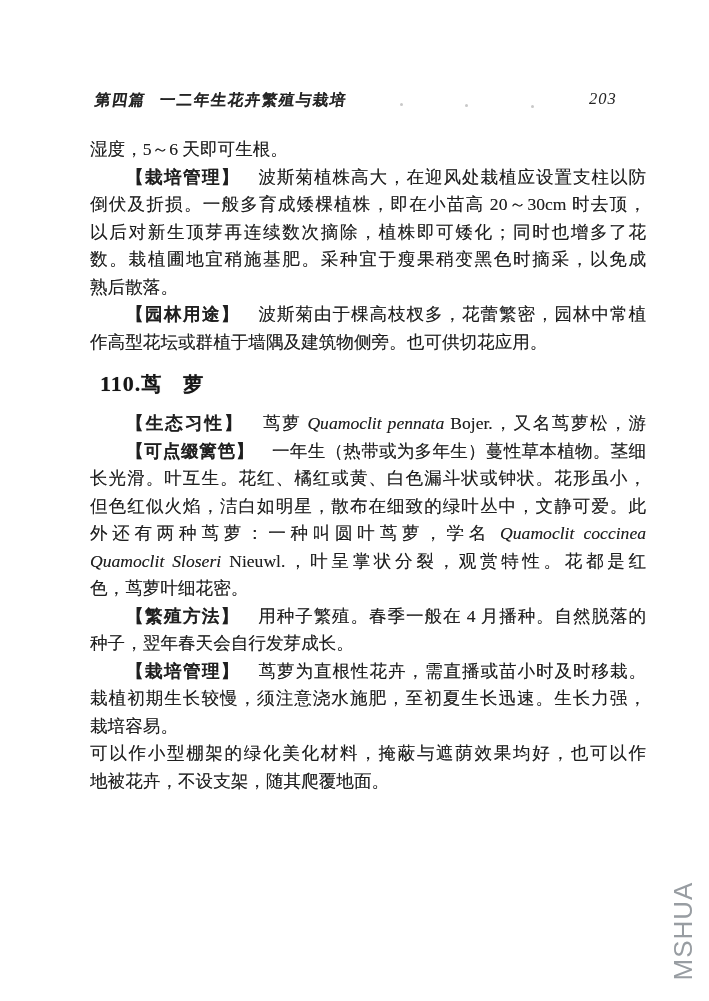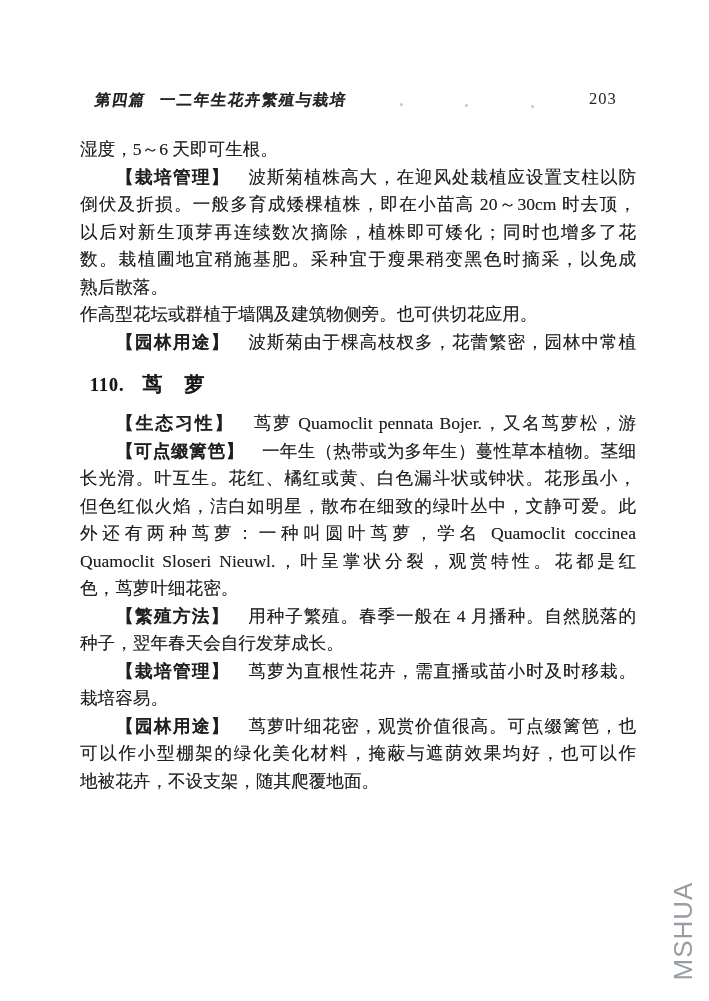--- a/index.html
+++ b/index.html
@@ -25,49 +25,50 @@
     color: #242424;
     text-shadow: 0 0 0.6px rgba(0,0,0,0.5);
     white-space: nowrap;
   }
   .running-header .chapter { margin-right: 14px; }
   .folio {
     position: absolute;
     left: 589px;
     top: 89px;
     font-size: 16.5px;
+    font-style: italic;
     letter-spacing: 1px;
     color: #242424;
   }
   
   .body-text {
     position: absolute;
-    left: 80px;
+    left: 90px;
     top: 136px;
     width: 556px;
     font-size: 17.6px;
     line-height: 27.5px;
     text-shadow: 0 0 0.6px rgba(0,0,0,0.45);
   }
   .para { margin: 0; }
   .line { text-align: left; }
   .line.fill { text-align: justify; text-align-last: justify; }
   .line.indent { padding-left: 36px; }
   .lbl { font-weight: bold; letter-spacing: 0.5px; }
-  .ital { }
+  .ital { font-style: italic; }
   
   .heading {
     margin: 13px 0 10px 10px;
     line-height: 30px;
     font-weight: bold;
     color: #161616;
     text-shadow: 0 0 0.7px rgba(0,0,0,0.6);
   }
-  .hnum { font-size: 18px; letter-spacing: 1px; margin-top: 25px; }
-  .htitle { font-size: 20px; margin-left: 18px; letter-spacing: 1px; }
+  .hnum { font-size: 22px; letter-spacing: 1px; margin-top: 25px; }
+  .htitle { font-size: 20px; letter-spacing: 1px; }
   
   .watermark {
     position: absolute;
     left: 683px;
     top: 931px;
     transform: translate(-50%, -50%) rotate(-90deg);
     font-family: "Liberation Sans", "DejaVu Sans", sans-serif;
     font-size: 26px;
     letter-spacing: 1px;
     color: #989da2;
@@ -103,45 +104,45 @@
         <div class="line"><span>湿度，5～6 天即可生根。</span></div>
       </div>
       <div class="para">
         <div class="line fill indent"><span class="lbl">【栽培管理】</span><span>　波斯菊植株高大，在迎风处栽植应设置支柱以防</span></div>
         <div class="line fill"><span>倒伏及折损。一般多育成矮棵植株，即在小苗高 20～30cm 时去顶，</span></div>
         <div class="line fill"><span>以后对新生顶芽再连续数次摘除，植株即可矮化；同时也增多了花</span></div>
         <div class="line fill"><span>数。栽植圃地宜稍施基肥。采种宜于瘦果稍变黑色时摘采，以免成</span></div>
         <div class="line"><span>熟后散落。</span></div>
       </div>
       <div class="para">
+        <div class="line fill indent"><span class="lbl">【园林用途】</span><span>　波斯菊由于棵高枝杈多，花蕾繁密，园林中常植</span></div>
         <div class="line"><span>作高型花坛或群植于墙隅及建筑物侧旁。也可供切花应用。</span></div>
-        <div class="line fill indent"><span class="lbl">【园林用途】</span><span>　波斯菊由于棵高枝杈多，花蕾繁密，园林中常植</span></div>
       </div>
       <div class="heading"><span class="hnum">110.</span><span class="htitle">茑　萝</span></div>
       <div class="para">
         <div class="line fill indent"><span class="lbl">【生态习性】</span><span>　茑萝 </span><span class="ital">Quamoclit pennata</span><span> Bojer.，又名茑萝松，游</span></div>
       </div>
       <div class="para">
         <div class="line fill indent"><span class="lbl">【可点缀篱笆】</span><span>　一年生（热带或为多年生）蔓性草本植物。茎细</span></div>
         <div class="line fill"><span>长光滑。叶互生。花红、橘红或黄、白色漏斗状或钟状。花形虽小，</span></div>
         <div class="line fill"><span>但色红似火焰，洁白如明星，散布在细致的绿叶丛中，文静可爱。此</span></div>
         <div class="line fill"><span>外还有两种茑萝：一种叫圆叶茑萝，学名 </span><span class="ital">Quamoclit coccinea</span></div>
         <div class="line fill"><span class="ital">Quamoclit Sloseri</span><span> Nieuwl.，叶呈掌状分裂，观赏特性。花都是红</span></div>
         <div class="line"><span>色，茑萝叶细花密。</span></div>
       </div>
       <div class="para">
         <div class="line fill indent"><span class="lbl">【繁殖方法】</span><span>　用种子繁殖。春季一般在 4 月播种。自然脱落的</span></div>
         <div class="line"><span>种子，翌年春天会自行发芽成长。</span></div>
       </div>
       <div class="para">
         <div class="line fill indent"><span class="lbl">【栽培管理】</span><span>　茑萝为直根性花卉，需直播或苗小时及时移栽。</span></div>
+        <div class="line fill"><span>栽植初期生长较慢，须注意浇水施肥，至初夏生长迅速。生长力强，</span></div>
         <div class="line"><span>栽培容易。</span></div>
       </div>
       <div class="para">
-        <div class="line fill indent"><span class="lbl">【园林用途】</span><span>　茑萝叶细花密，观赏价值很高。可点缀篱笆，也</span></div>
         <div class="line fill"><span>可以作小型棚架的绿化美化材料，掩蔽与遮荫效果均好，也可以作</span></div>
         <div class="line"><span>地被花卉，不设支架，随其爬覆地面。</span></div>
       </div>
     </div>
 
   <div class="watermark">MSHUA</div>
 
 </div>
 
 </body></html>

